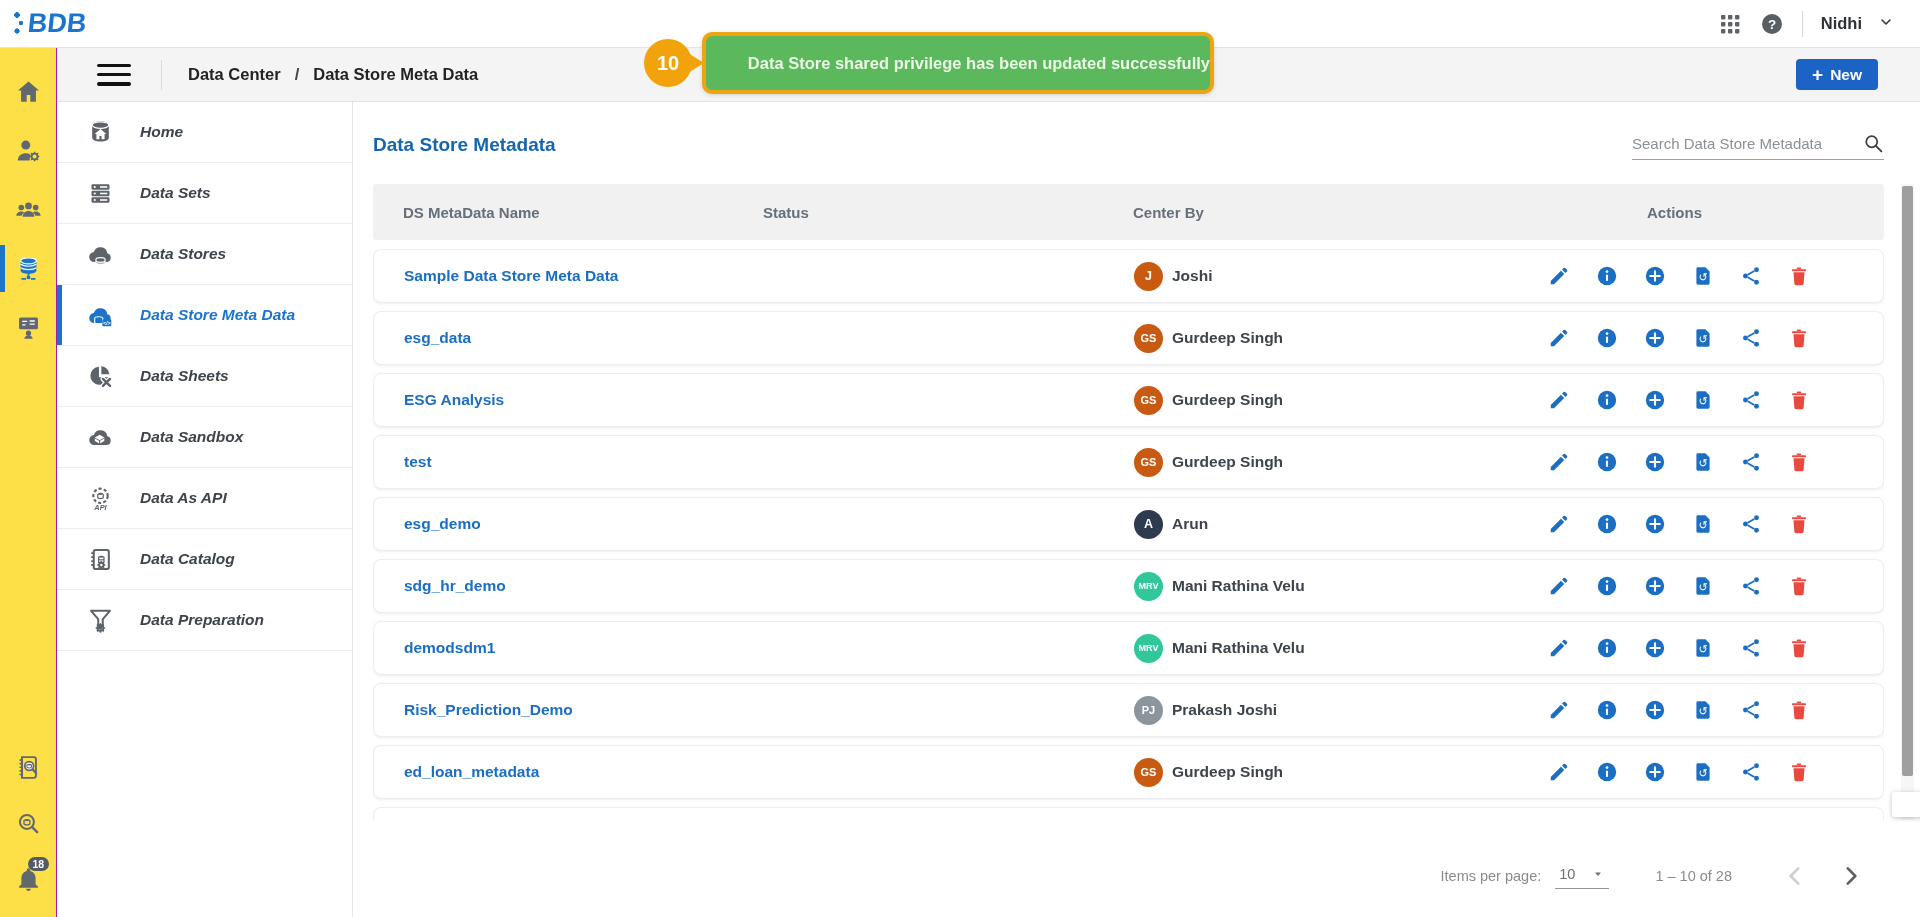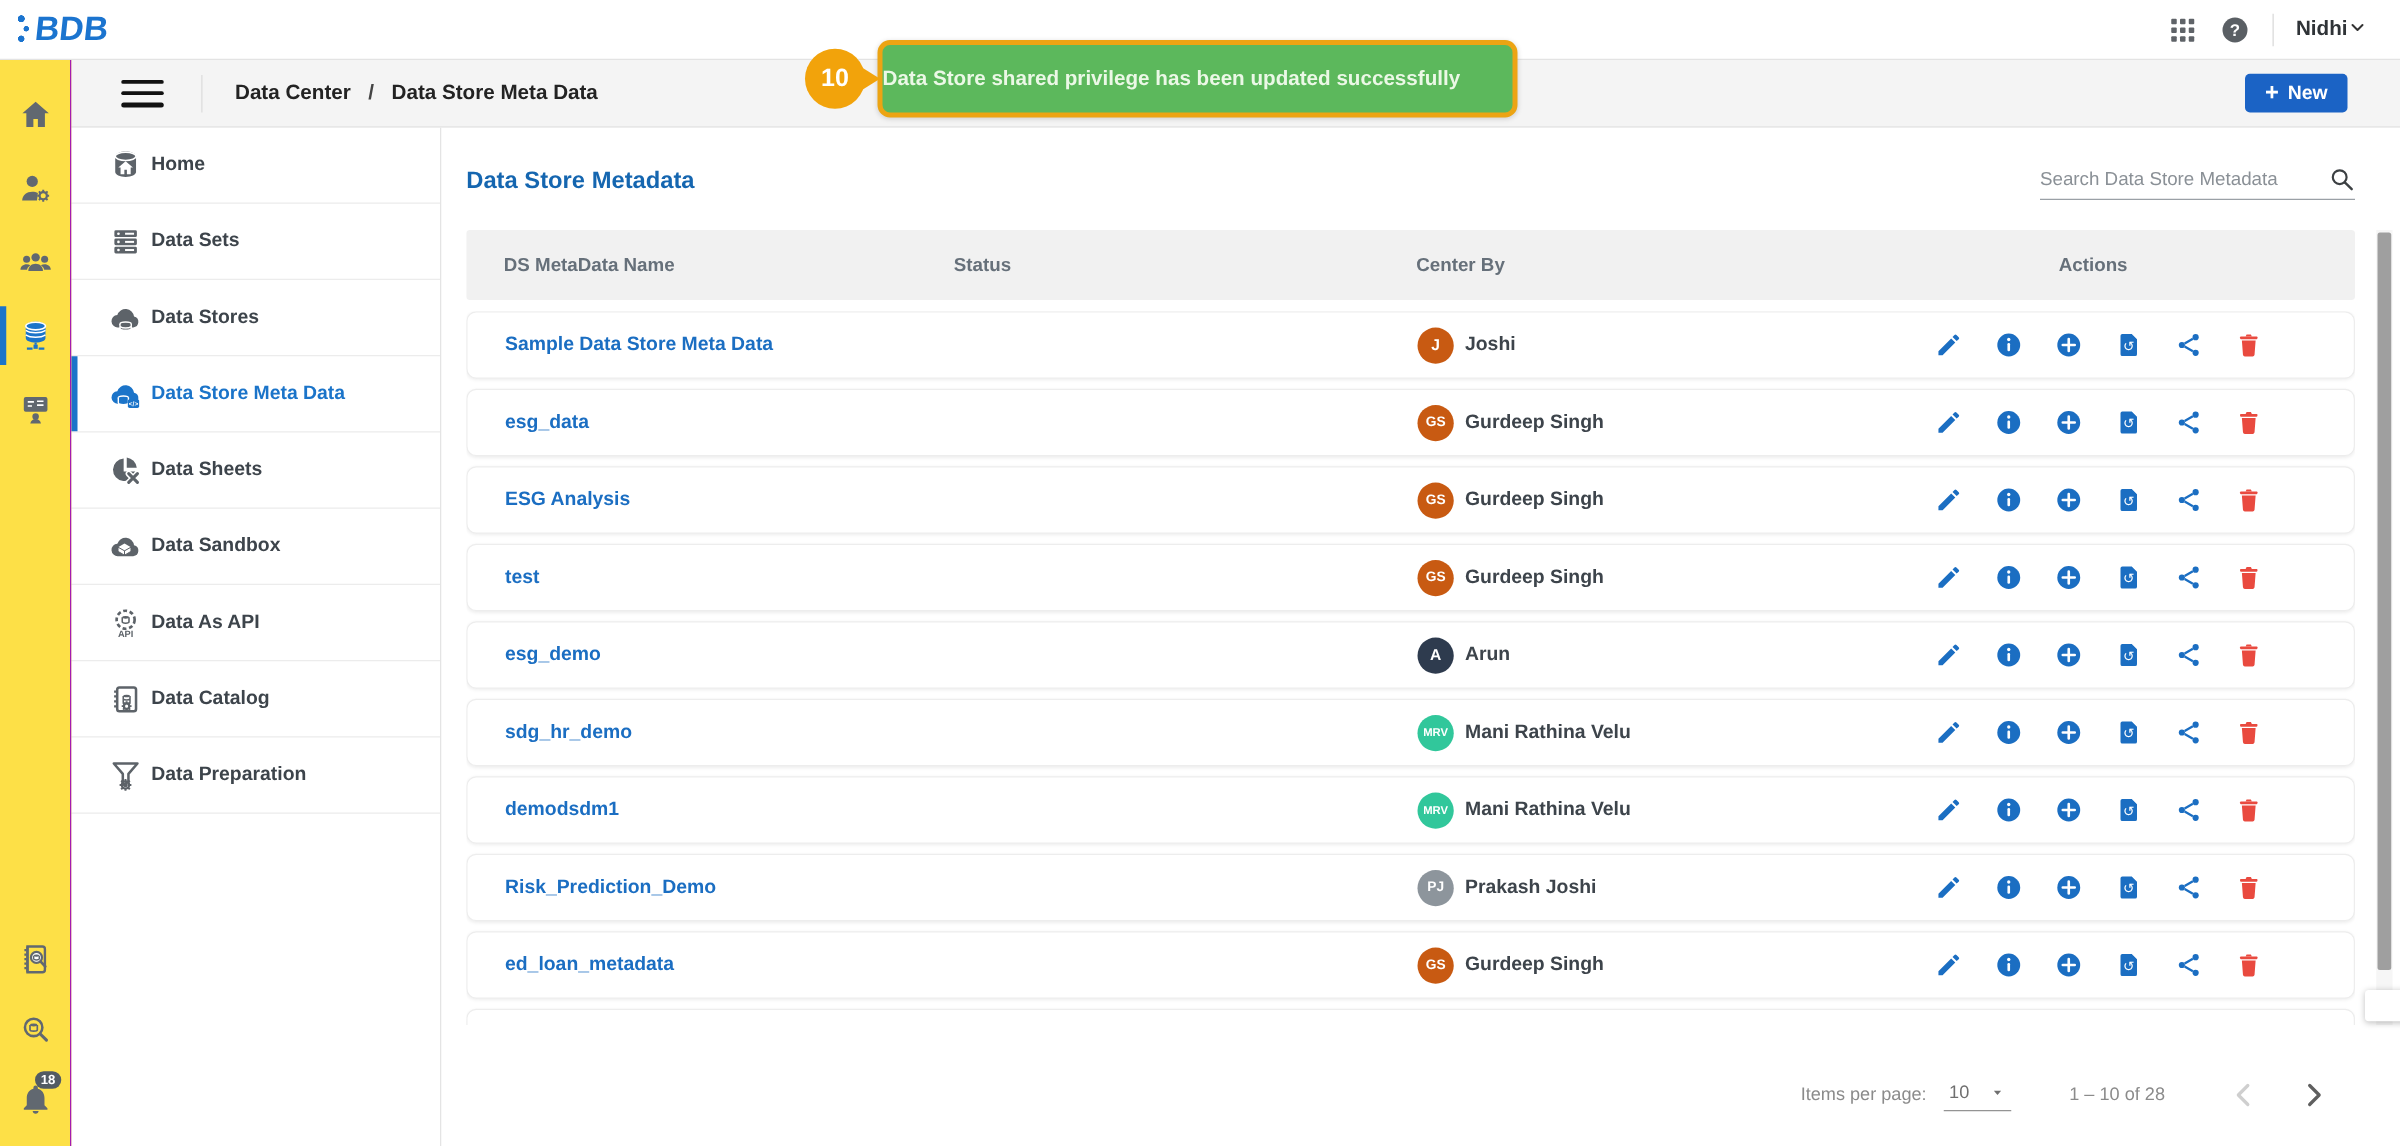--- a/index.html
+++ b/index.html
@@ -15,21 +15,21 @@
   .logo-dots { width:10px; height:26px; display:inline-block;
     background:
       radial-gradient(circle at 3px 4px,#1b74cf 2.6px,transparent 3px),
       radial-gradient(circle at 7px 12px,#1b74cf 2px,transparent 2.4px),
       radial-gradient(circle at 3px 20px,#1b74cf 2.4px,transparent 2.8px); }
   .logo-text { font-size:27px; font-weight:800; color:#1b74cf; letter-spacing:0px;
     transform:skewX(-6deg); }
   .topbar-right { display:flex; align-items:center; gap:18px; }
   .tb-ico { width:24px; height:24px; display:inline-block; cursor:pointer; color:#5f6368; }
   .tb-sep { width:1px; height:26px; background:#d9d9d9; }
-  .user-menu { display:flex; align-items:flex-start; gap:0; cursor:pointer; }
+  .user-menu { display:flex; align-items:flex-start; gap:16px; cursor:pointer; }
   .user-name { font-size:16.5px; color:#2f3337; font-weight:600; }
   .caret { width:16px; height:16px; display:inline-block; }
 
   
   .subheader { position:absolute; top:48px; left:57px; right:0; height:54px; background:#f4f4f4;
     border-bottom:1px solid #e2e2e2; display:flex; align-items:center; z-index:10; }
   .hamburger { width:34px; height:22px; margin-left:40px; display:flex; flex-direction:column;
     justify-content:space-between; cursor:pointer; }
   .hamburger span { display:block; height:3.6px; background:#111; border-radius:2px; }
   .sub-sep { width:1px; height:30px; background:#dcdcdc; margin:0 26px 0 30px; }
@@ -53,22 +53,22 @@
     background:#1b74c9; }
   .rail-bottom { margin-top:auto; display:flex; flex-direction:column; }
   .rail-bottom .rail-item { height:56px; }
   .bell-wrap { position:relative; }
   .bell-badge { position:absolute; top:-9px; left:13px; background:#525b63; color:#fff; font-size:10.5px;
     font-weight:700; border-radius:9px; padding:2px 5px; line-height:1; }
 
   
   .sidemenu { position:absolute; top:102px; left:57px; width:296px; bottom:0; background:#fff;
     border-right:1px solid #e4e4e4; z-index:9; }
-  .side-item { position:relative; height:61px; display:flex; align-items:center; gap:7px;
-    padding-left:30px; border-bottom:1px solid #ececec; cursor:pointer; color:#5d6369; }
+  .side-item { position:relative; height:61px; display:flex; align-items:center; gap:26px;
+    padding-left:30px; border-bottom:1px solid #ececec; cursor:pointer; color:#5d6369;font-style:italic; }
   .side-ico { width:27px; height:27px; flex:0 0 27px; }
   .side-label { font-size:15.5px; font-weight:600; color:#3d444b; }
   .side-item.active { color:#1b74c9; }
   .side-item.active .side-label { color:#1b74c9; }
   .side-item.active::before { content:""; position:absolute; left:0; top:0; bottom:0; width:5px;
     background:#1b74c9; }
 
   
   .content { position:absolute; left:353px; top:102px; right:0; bottom:0; background:#fff; }
   .page-title { position:absolute; left:20px; top:32px; font-size:19px; font-weight:700; color:#1566b0; }
@@ -119,21 +119,21 @@
   .pg-prev { color:#cfcfcf; }
   .pg-next { color:#5f5f5f; }
 
   
   .tooltip { position:absolute; left:1892px; top:792px; background:#fff; color:#4a4a4a;
     font-size:13.5px; padding:5px 28px; border-radius:3px; box-shadow:0 1px 5px rgba(0,0,0,0.25);
     z-index:40; white-space:nowrap; }
 
   
   .toast { position:absolute; left:702px; top:32px; width:512px; height:62px; background:#5cb85c;
-    border:4px solid #eca413; border-radius:10px; display:flex; align-items:center; justify-content:flex-start;
+    border:4px solid #eca413; border-radius:10px; display:flex; align-items:center; justify-content:flex-end;
     z-index:50; box-shadow:0 1px 4px rgba(0,0,0,0.15); }
   .toast-text { color:#ebf8e6; font-size:16.5px; font-weight:600; }
   .step-badge { position:absolute; left:644px; top:39px; width:48px; height:48px; background:#f2a30b;
     border-radius:50%; display:flex; align-items:center; justify-content:center; z-index:51; }
   .step-badge::after { content:""; position:absolute; right:-12px; top:50%; transform:translateY(-50%);
     border-left:16px solid #f2a30b; border-top:10px solid transparent; border-bottom:10px solid transparent; }
   .step-num { color:#fff; font-size:20px; font-weight:700; }
 </style>
 </head>
 <body>

